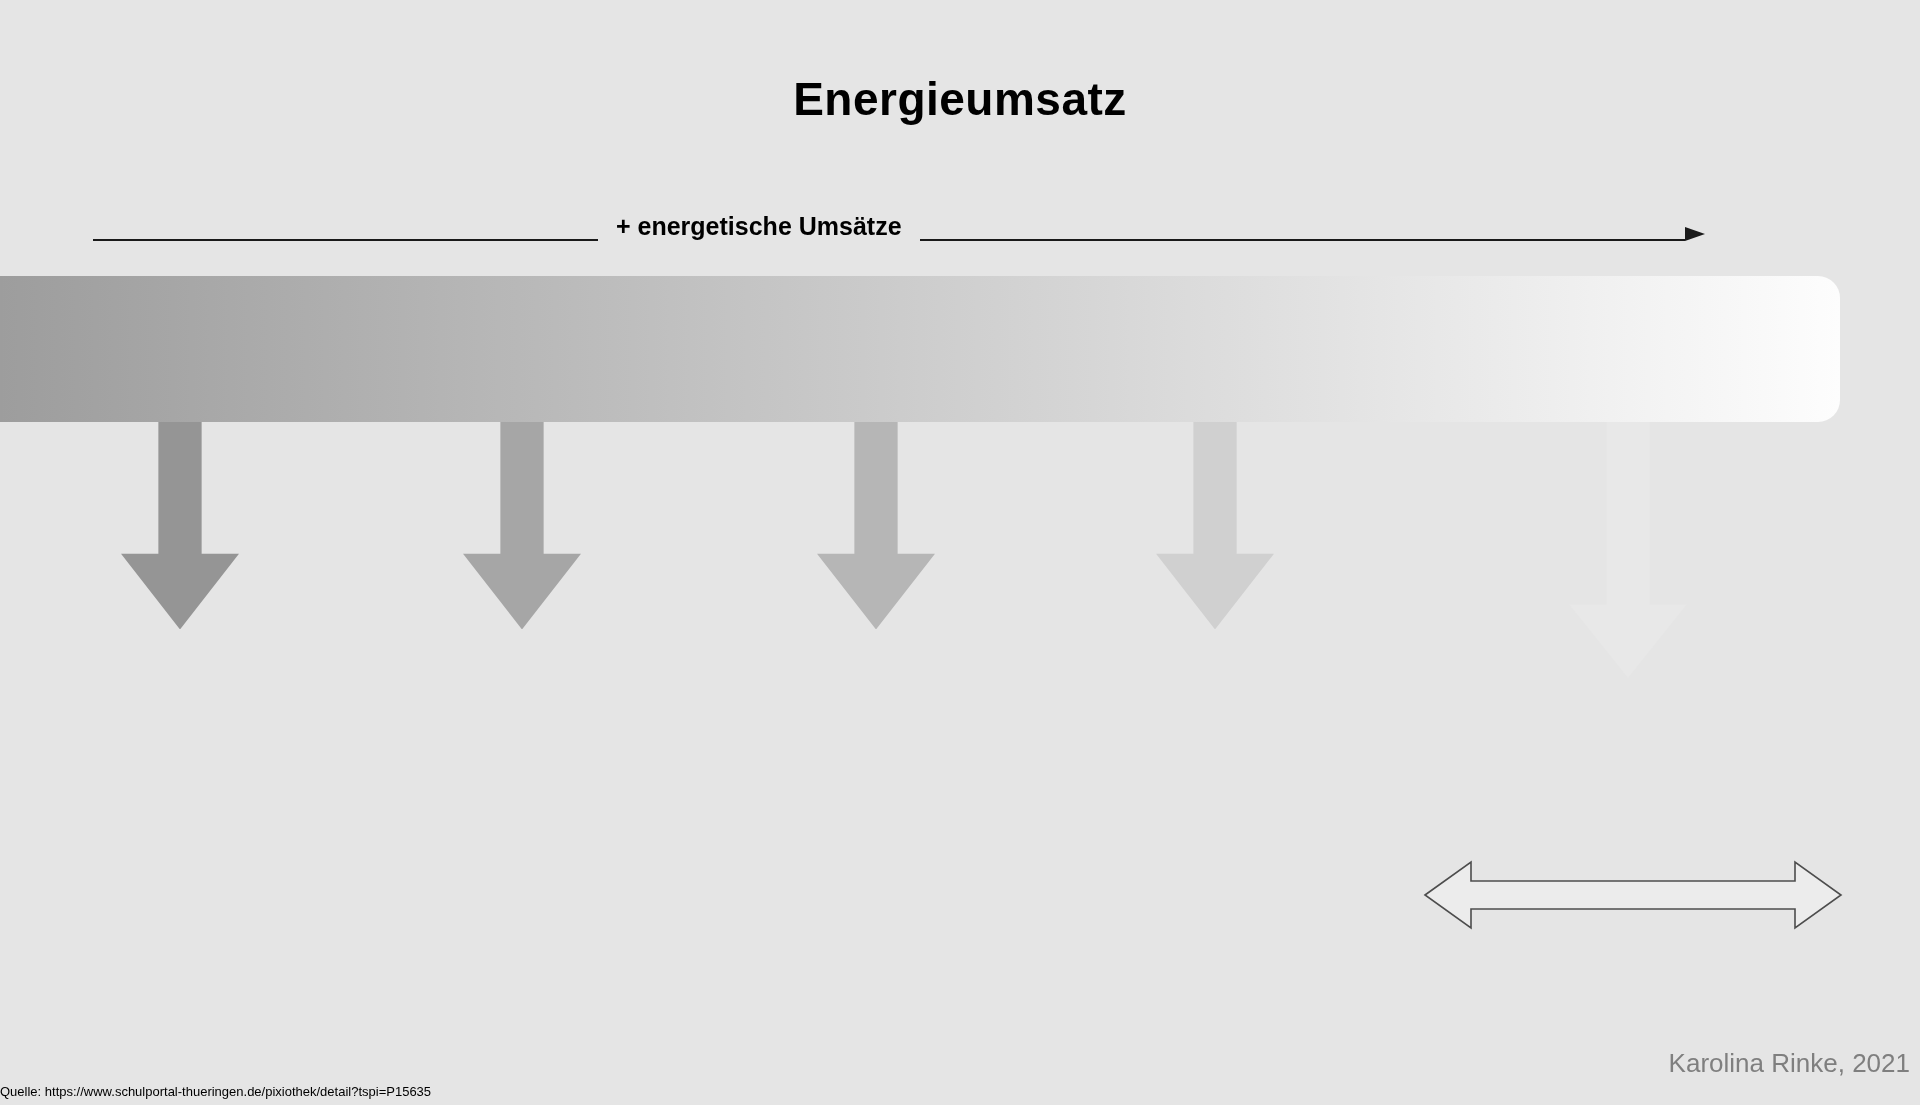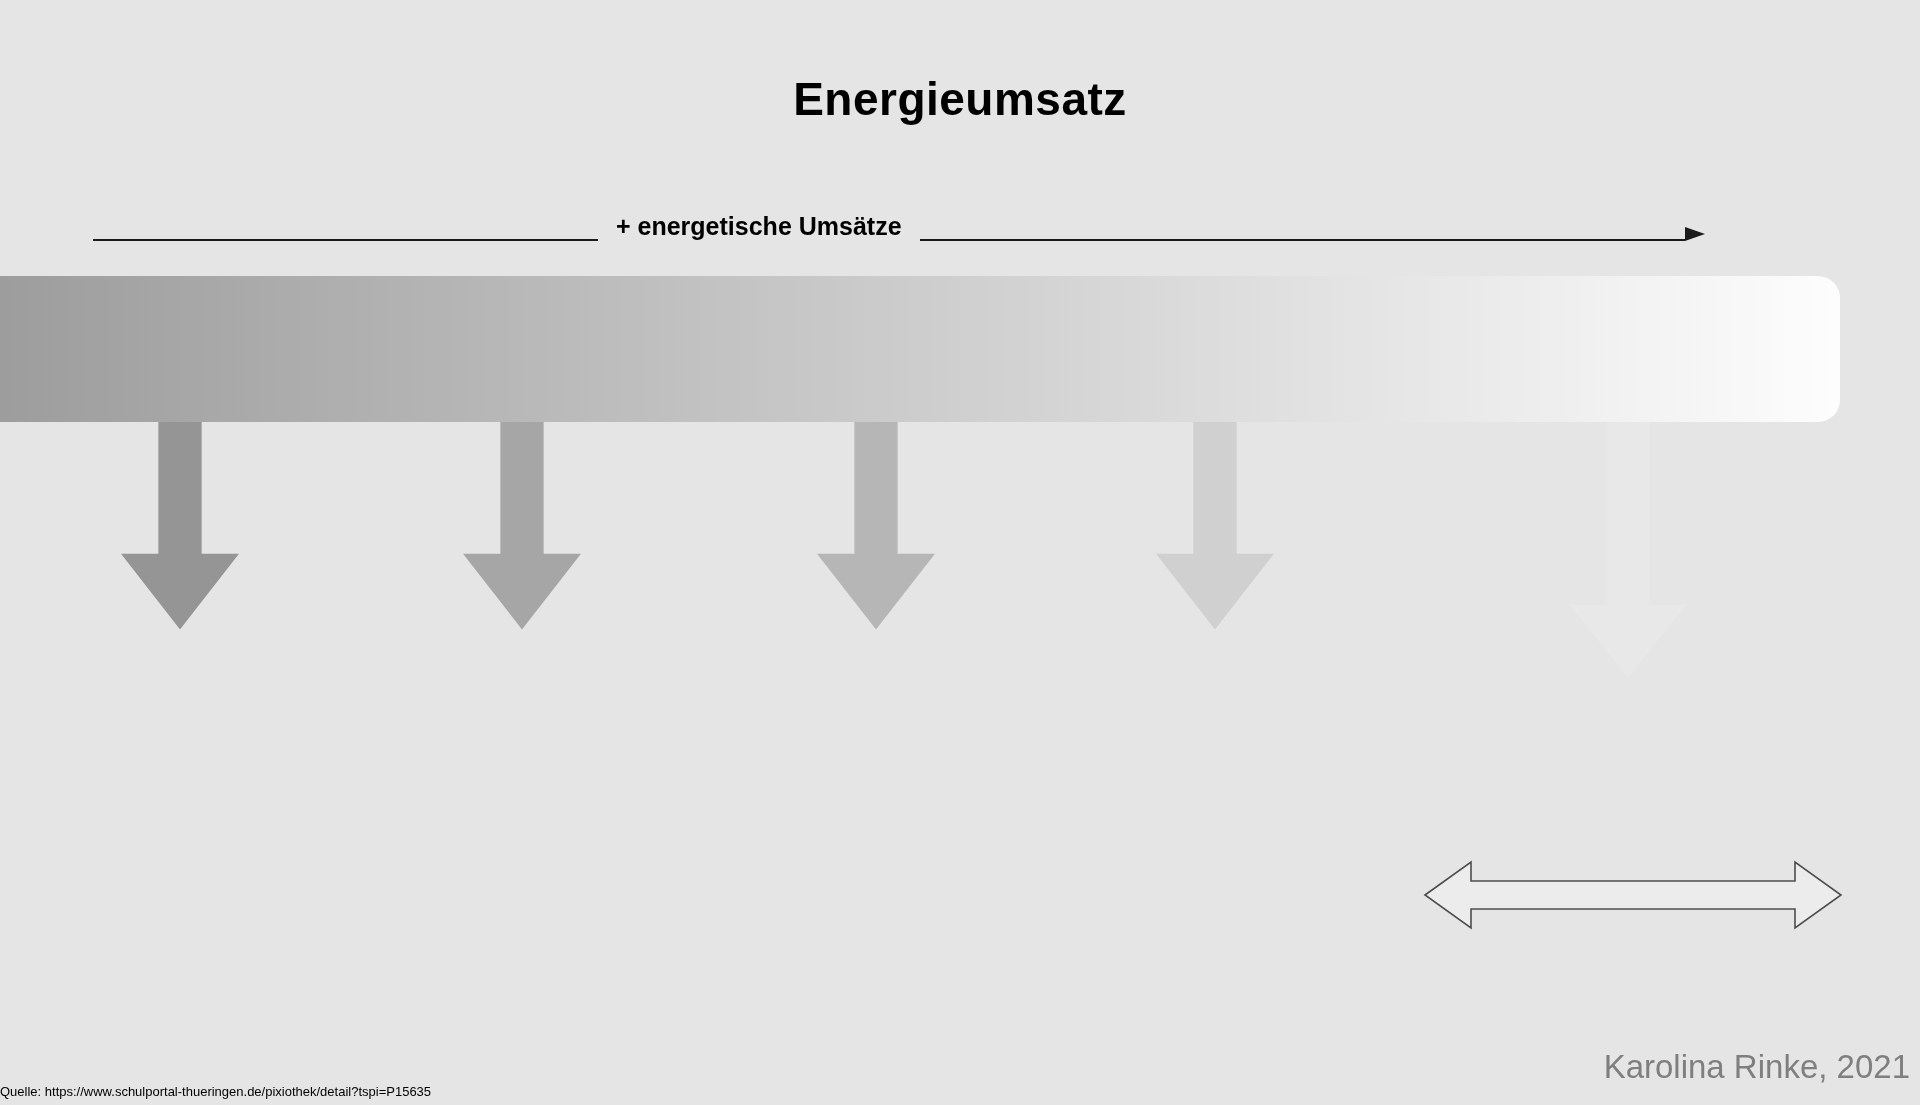--- a/index.html
+++ b/index.html
@@ -83,21 +83,21 @@
     position: absolute;
     left: 1423px;
     top: 856px;
     width: 420px;
     height: 78px;
   }
   .credit {
     position: absolute;
     right: 10px;
     top: 1048px;
-    font-size: 33px;
+    font-size: 26px;
     color: #7f7f7f;
     white-space: nowrap;
   }
   .source {
     position: absolute;
     left: 0;
     bottom: 6px;
     font-size: 13px;
     color: #000000;
     white-space: nowrap;

